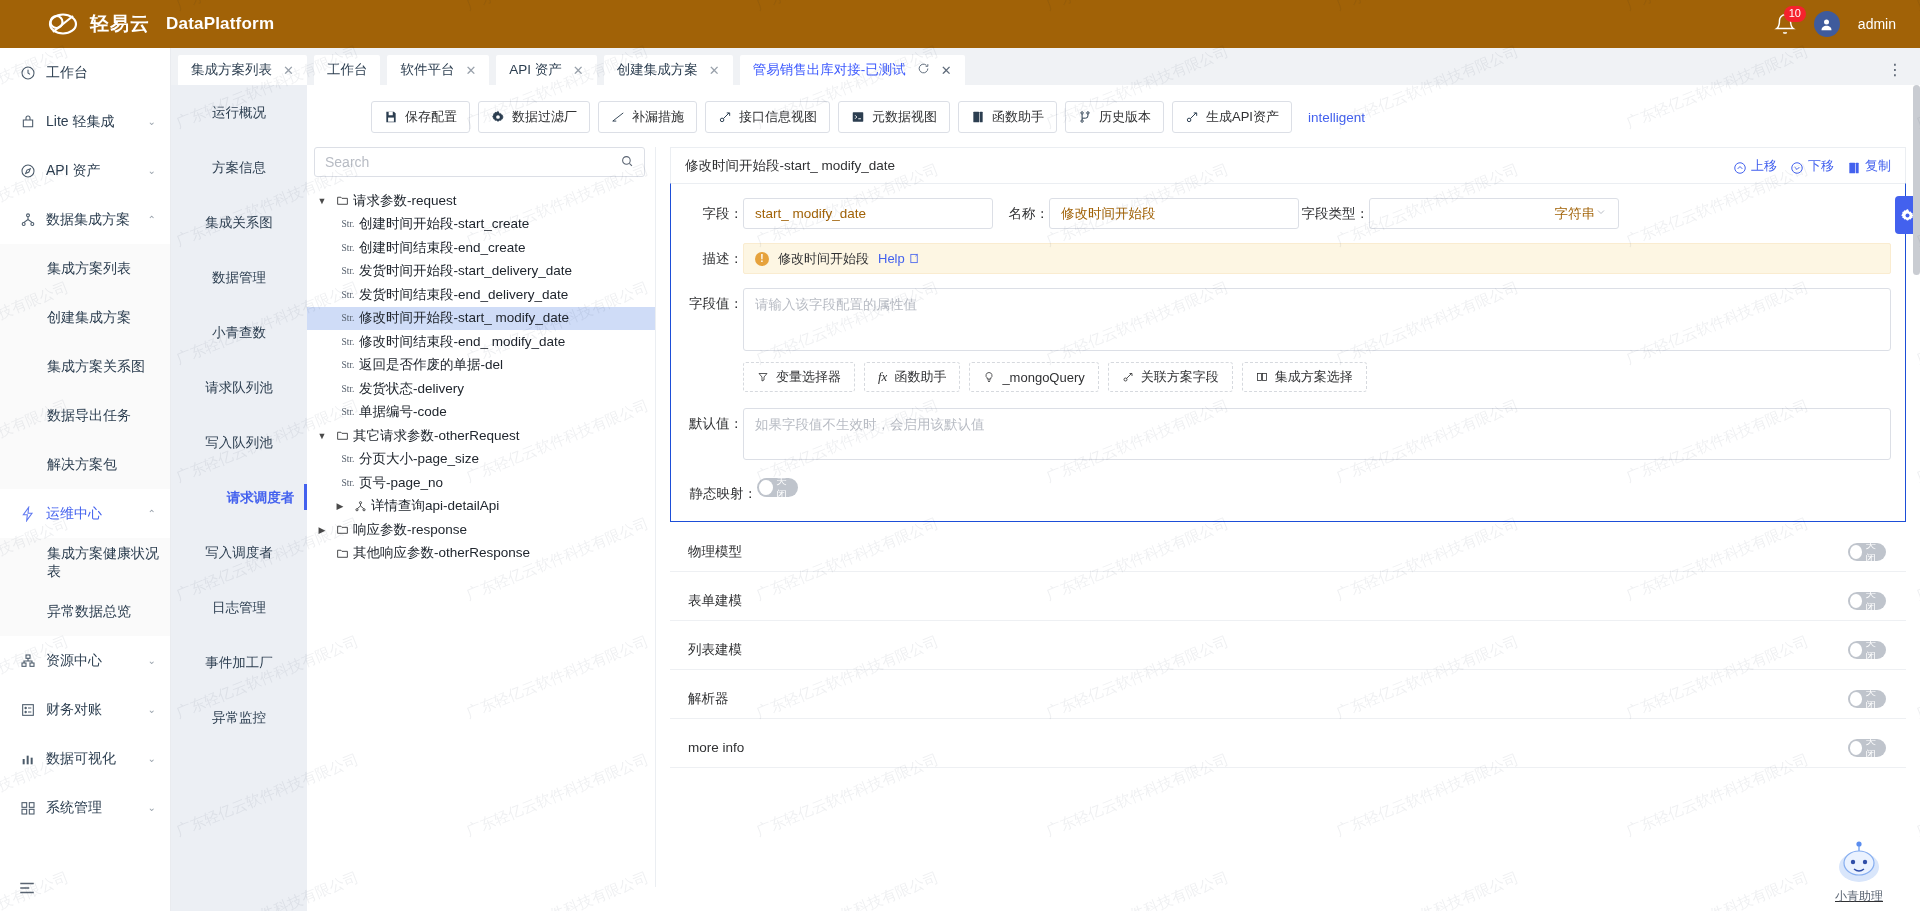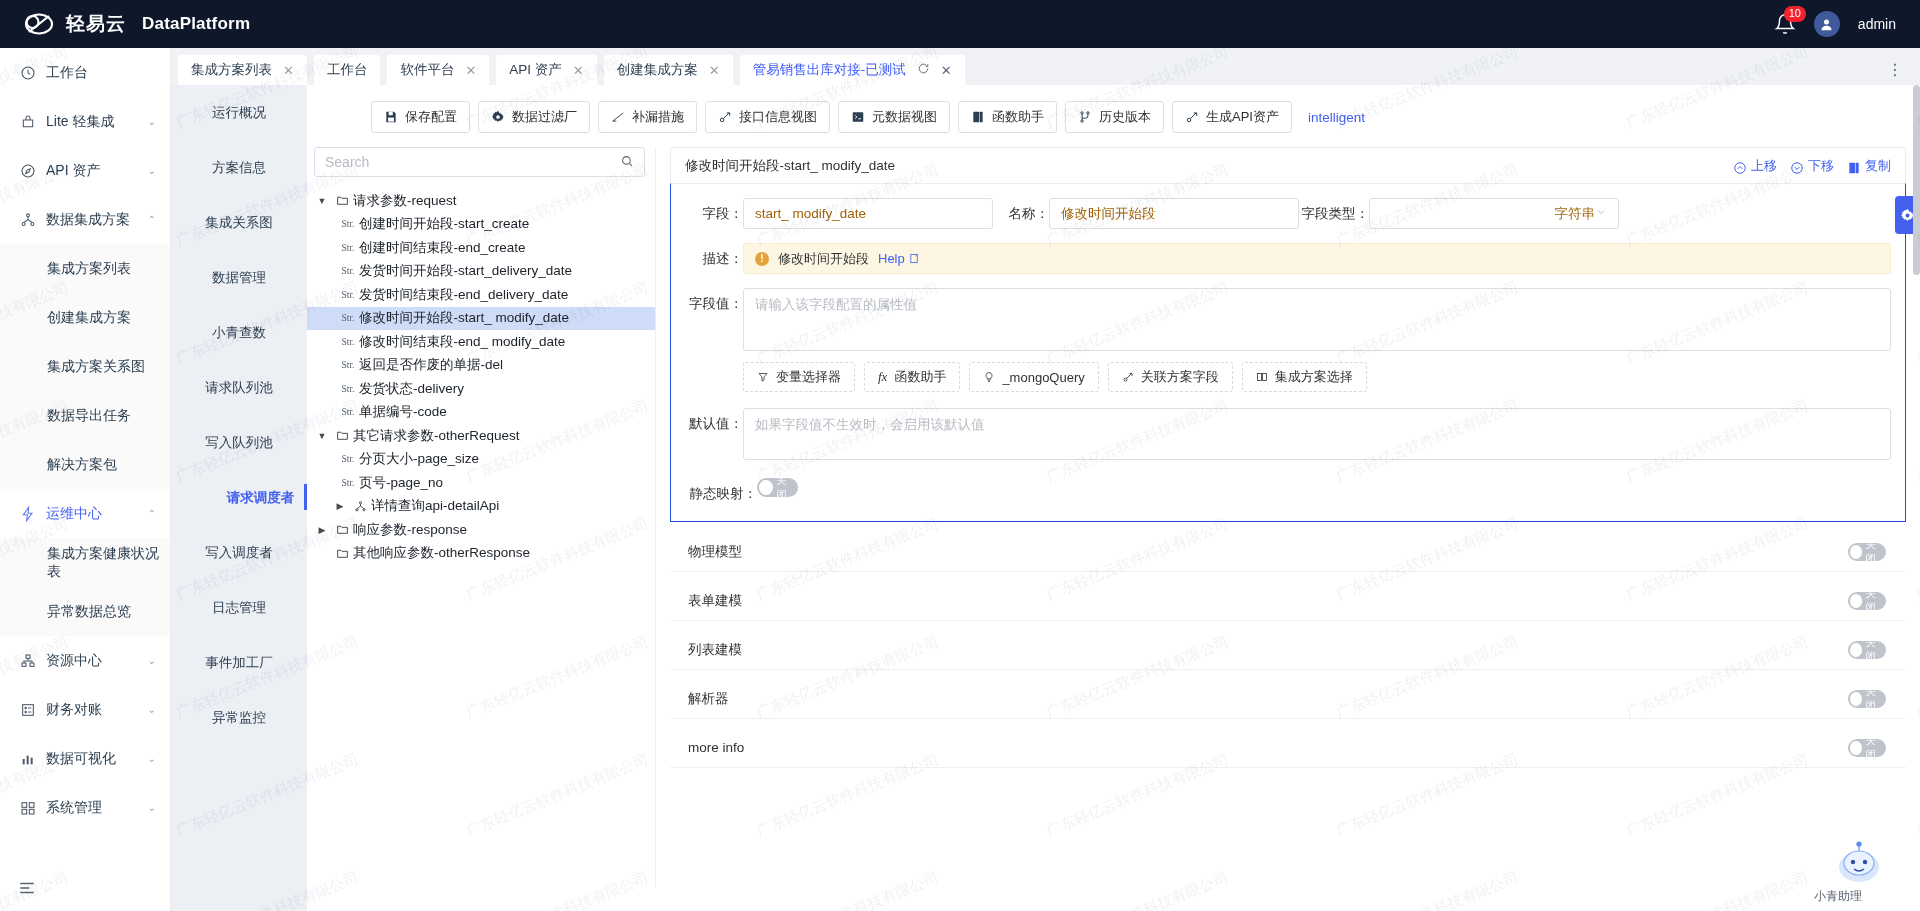--- a/index.html
+++ b/index.html
@@ -22,22 +22,23 @@
     font-size:15px;
     color:rgba(20,30,60,0.065);
     transform:rotate(-22deg);
     white-space:nowrap;
     font-family:"Liberation Sans", sans-serif;
   }
 
   
   .topbar {
     position:absolute; top:0; left:0; width:1920px; height:48px;
-    background:#0f172a; color:#fff; display:flex; align-items:center;
+    background:#a16207; color:#fff; display:flex; align-items:center;
     z-index:40;
+    padding-left:24px;
   }
   .brand { display:flex; align-items:center; gap:10px; padding-left:22px; }
   .logo-svg { display:block; }
   .brand-cn { font-size:19px; font-weight:bold; letter-spacing:1px; }
   .brand-en { font-size:17px; font-weight:bold; letter-spacing:.2px; margin-left:6px;}
   .top-right { margin-left:auto; display:flex; align-items:center; gap:18px; padding-right:24px; }
   .bell-wrap { position:relative; width:22px; height:22px; }
   .badge {
     position:absolute; top:-7px; left:10px; background:#f5222d; color:#fff;
     border-radius:9px; font-size:11px; line-height:15px; height:16px;
@@ -205,21 +206,21 @@
   .acc-list { margin-top:10px; }
   .acc {
     height:40px; background:#fff; border-bottom:1px solid #eef0f3;
     display:flex; align-items:center; padding:0 20px 0 18px; font-size:13.5px;
     margin-bottom:9px; cursor:pointer;
   }
   .acc .sp { margin-left:auto; }
 
   
   .assistant {
-    position:absolute; right:16px; bottom:6px; width:90px; text-align:left; z-index:50;
+    position:absolute; right:16px; bottom:6px; width:90px; text-align:center; z-index:50;text-decoration:underline;
   }
   .assistant .bubble { width:62px; height:54px; margin:0 auto; position:relative; }
   .assistant .atxt { font-size:12px; color:#5a6472; margin-top:1px; }
 
   .sidetab {
     position:absolute; right:0; top:196px; width:25px; height:38px;
     background:#4361ee; border-radius:4px 0 0 4px; display:flex;
     align-items:center; justify-content:center; z-index:45; cursor:pointer;
   }
   .scrollbar-v {

